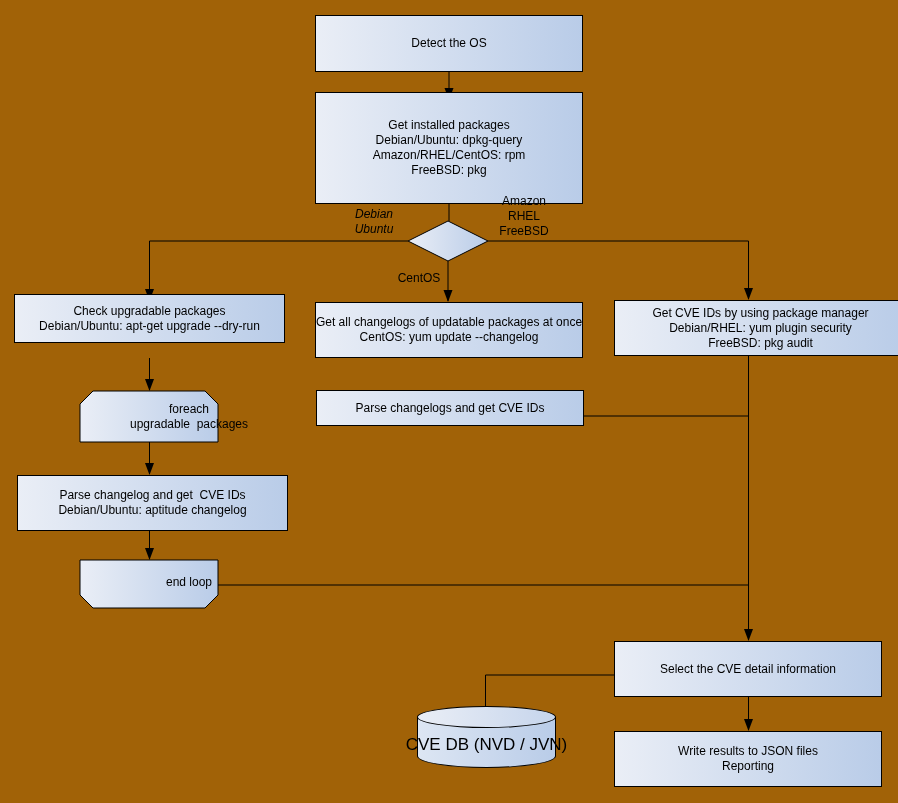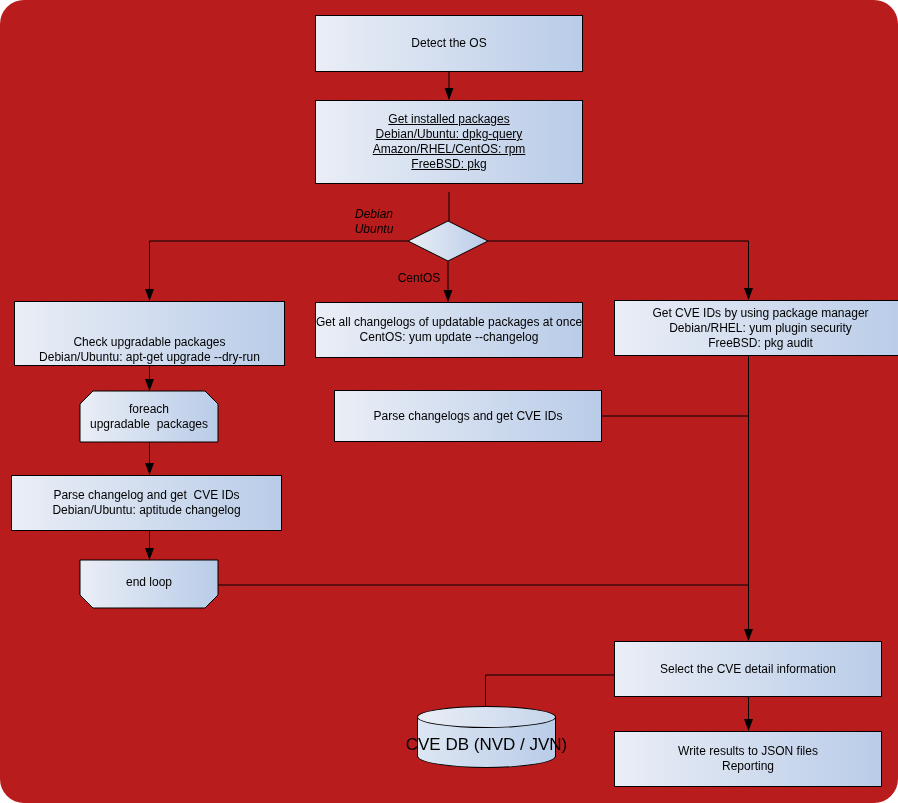--- a/index.html
+++ b/index.html
@@ -1,30 +1,30 @@
 <!DOCTYPE html>
 <html><head>
 <meta charset="utf-8">
 <style>
   html,body{margin:0;padding:0;background:#ffffff;}
   .canvas{
-    position:relative;width:898px;height:803px;background:#b91c1c;overflow:hidden;
-    font-family:"Liberation Sans", sans-serif;color:#000;border-radius:24px;
+    position:relative;width:898px;height:803px;background:#a16207;overflow:hidden;
+    font-family:"Liberation Sans", sans-serif;color:#000;
   }
   svg.layer{position:absolute;left:0;top:0;width:898px;height:803px;}
   .node{
     position:absolute;display:flex;flex-direction:column;justify-content:center;align-items:center;
     border:1px solid #000;box-sizing:border-box;
     background:linear-gradient(to right,#eaeef6 0%,#b9cce8 100%);
     font-size:12px;line-height:15px;text-align:center;
   }
   .ln{display:block;white-space:pre;}
   .shape-label{
     position:absolute;display:flex;flex-direction:column;justify-content:center;align-items:center;
-    font-size:12px;line-height:15px;text-align:center;
+    font-size:12px;line-height:15px;text-align:center;padding-left:40px;
   }
   .edge-label{
     position:absolute;font-size:12px;line-height:15px;text-align:center;
   }
   
   .cylinder{position:absolute;left:417px;top:706px;width:139px;height:62px;}
   .cyl-body{
     position:absolute;left:0;top:11px;width:139px;height:51px;box-sizing:border-box;
     border:1px solid #000;
     border-radius:0 0 70px 70px / 0 0 12px 12px;
@@ -77,43 +77,43 @@
 
     <path d="M93,391 L205,391 L218,404 L218,442 L80,442 L80,404 Z" fill="url(#gfill)" stroke="#000" stroke-width="1"></path>
 
     <path d="M80,560 L218,560 L218,595 L205,608 L93,608 L80,595 Z" fill="url(#gfill)" stroke="#000" stroke-width="1"></path>
   </svg>
 
   <div class="node" style="left:315px;top:15px;width:268px;height:57px;">
     <span class="ln">Detect the OS</span>
   </div>
 
-  <div class="node" style="left:315px;top:100px;width:268px;height:84px;text-decoration:underline;">
+  <div class="node" style="left:315px;top:92px;width:268px;height:112px;">
     <span class="ln">Get installed packages</span>
     <span class="ln">Debian/Ubuntu: dpkg-query</span>
     <span class="ln">Amazon/RHEL/CentOS: rpm</span>
     <span class="ln">FreeBSD: pkg</span>
   </div>
 
-  <div class="node" style="left:14px;top:301px;width:271px;height:65px;justify-content:flex-end;">
+  <div class="node" style="left:14px;top:294px;width:271px;height:49px;">
     <span class="ln">Check upgradable packages</span>
     <span class="ln">Debian/Ubuntu: apt-get upgrade --dry-run</span>
   </div>
 
-  <div class="node" style="left:11px;top:475px;width:271px;height:56px;">
+  <div class="node" style="left:17px;top:475px;width:271px;height:56px;">
     <span class="ln">Parse changelog and get  CVE IDs</span>
     <span class="ln">Debian/Ubuntu: aptitude changelog</span>
   </div>
 
   <div class="node" style="left:315px;top:302px;width:268px;height:56px;">
     <span class="ln">Get all changelogs of updatable packages at once</span>
     <span class="ln">CentOS: yum update --changelog</span>
   </div>
 
-  <div class="node" style="left:334px;top:390px;width:268px;height:52px;justify-content:center;">
+  <div class="node" style="left:316px;top:390px;width:268px;height:36px;justify-content:center;">
     <span class="ln">Parse changelogs and get CVE IDs</span>
   </div>
 
   <div class="node" style="left:614px;top:300px;width:293px;height:56px;">
     <span class="ln">Get CVE IDs by using package manager</span>
     <span class="ln">Debian/RHEL: yum plugin security</span>
     <span class="ln">FreeBSD: pkg audit</span>
   </div>
 
   <div class="node" style="left:614px;top:641px;width:268px;height:56px;">
@@ -132,20 +132,25 @@
 
   <div class="shape-label" style="left:80px;top:560px;width:138px;height:45px;">
     <span class="ln">end loop</span>
   </div>
 
   <div class="edge-label" style="left:334px;top:207px;width:80px;font-style:italic;">
     <span class="ln">Debian</span>
     <span class="ln">Ubuntu</span>
   </div>
 
+  <div class="edge-label" style="left:483px;top:194px;width:82px;">
+    <span class="ln">Amazon</span>
+    <span class="ln">RHEL</span>
+    <span class="ln">FreeBSD</span>
+  </div>
 
   <div class="edge-label" style="left:389px;top:271px;width:60px;">
     <span class="ln">CentOS</span>
   </div>
 
   <div class="cylinder">
     <div class="cyl-body"></div>
     <div class="cyl-top"></div>
     <div class="cyl-label">CVE DB (NVD / JVN)</div>
   </div>

